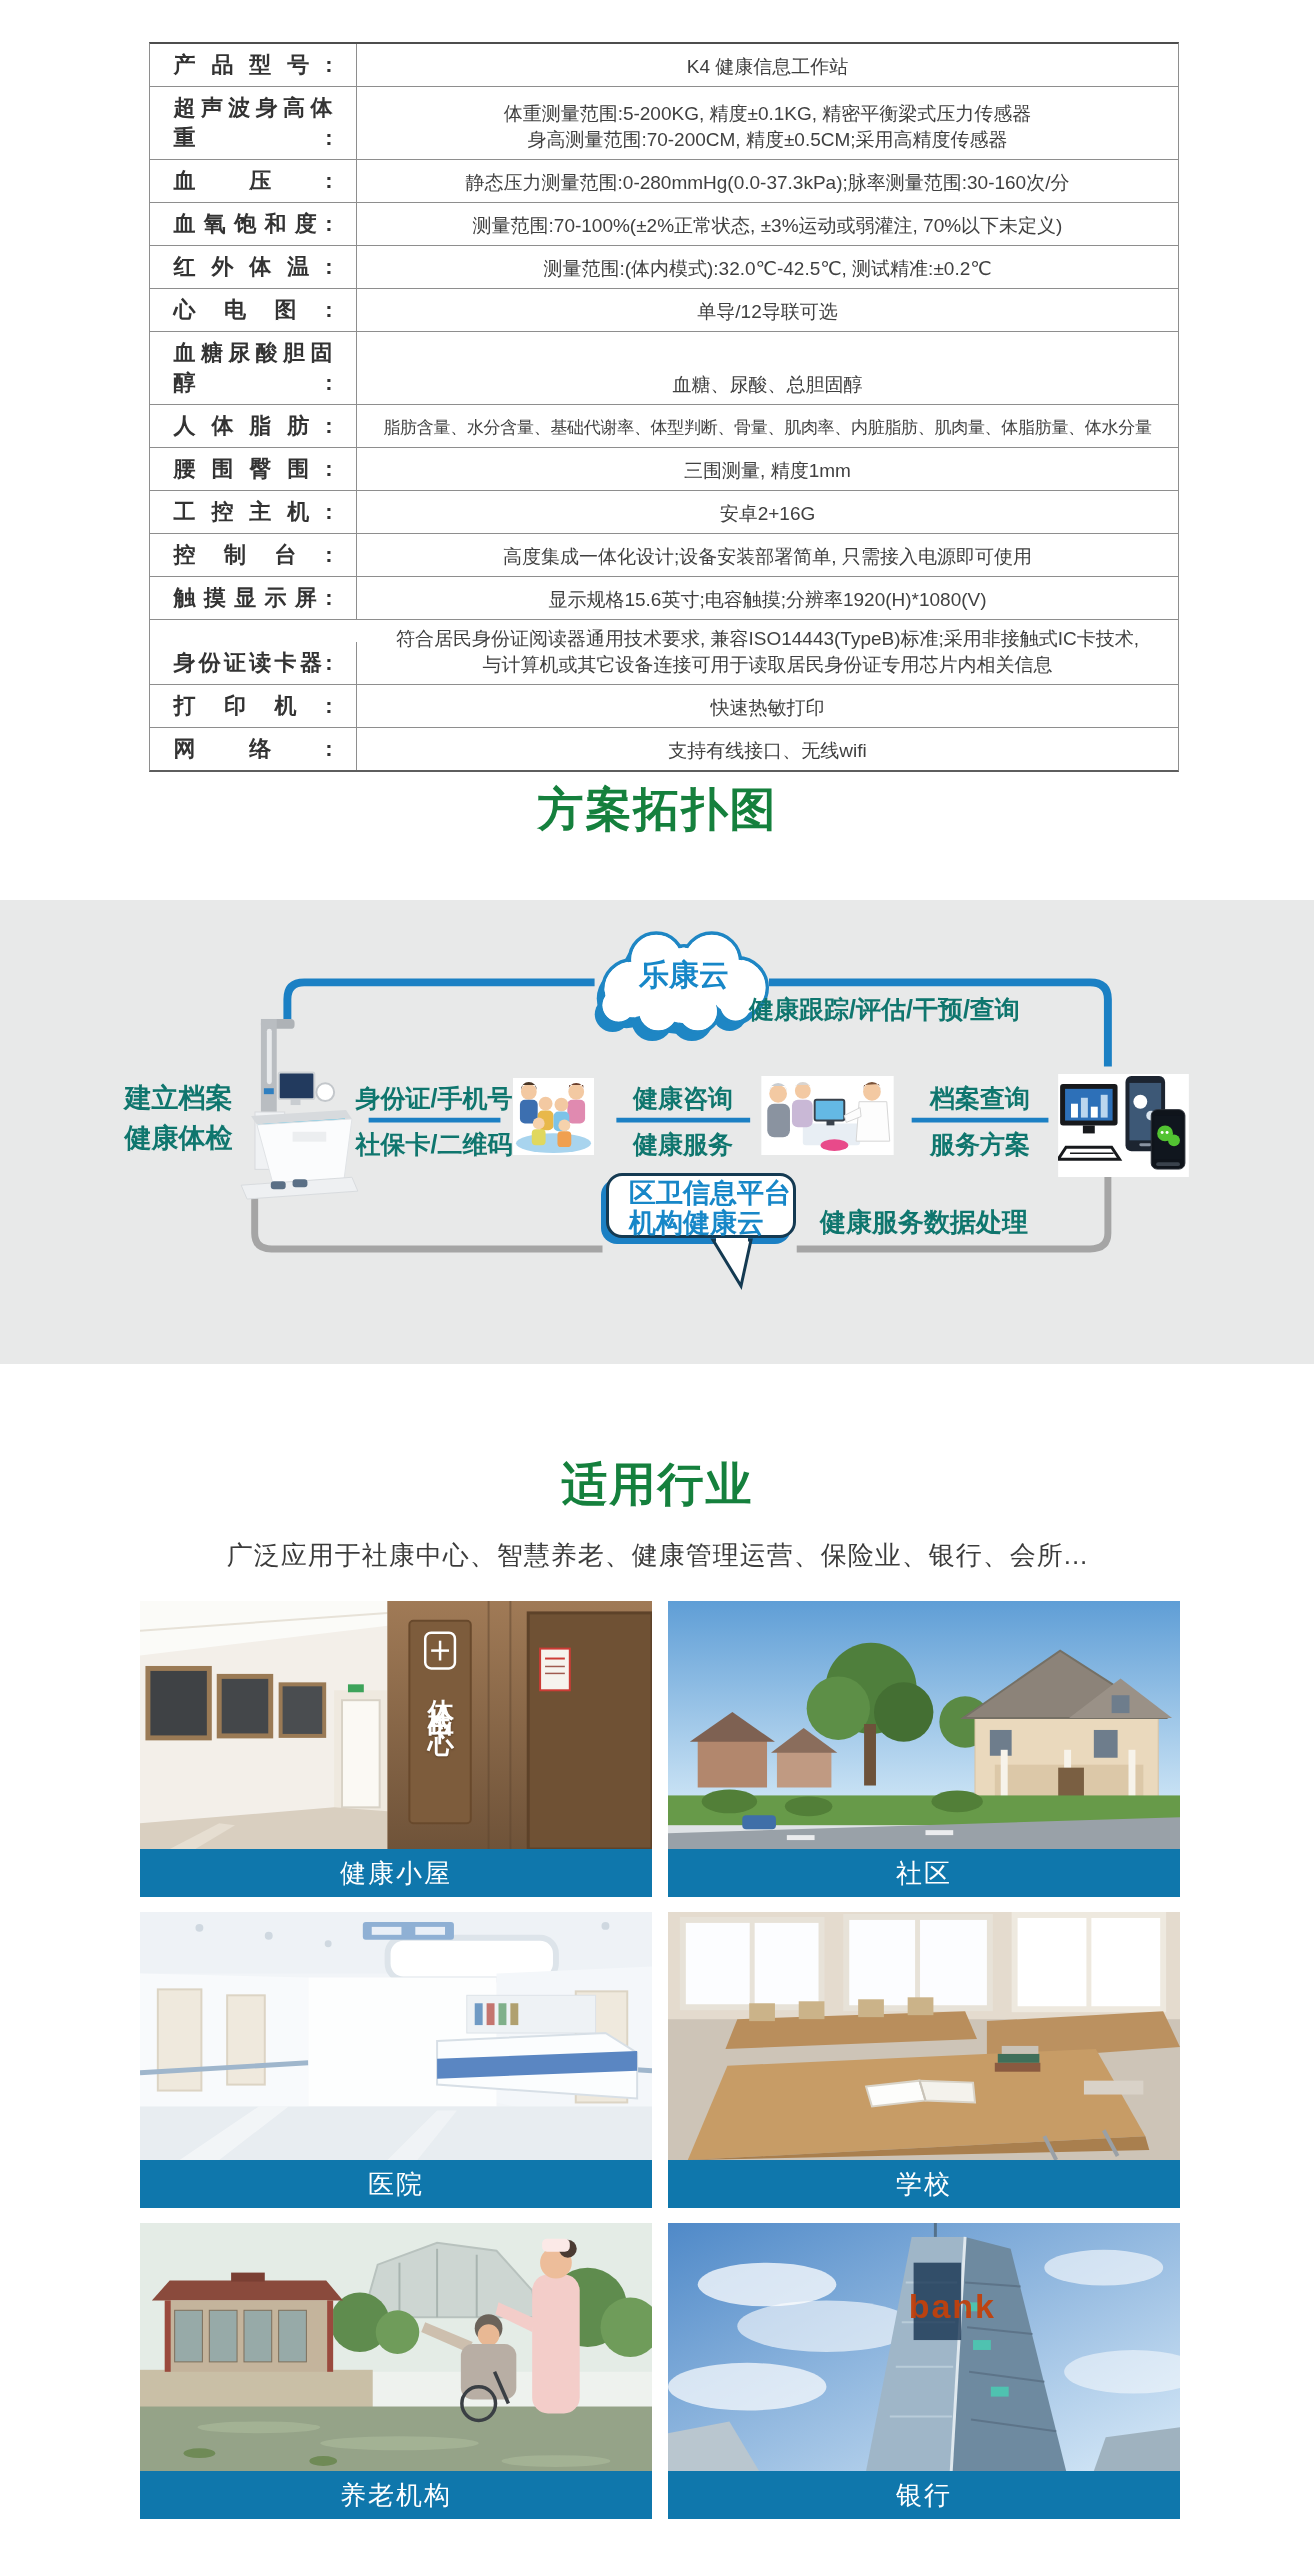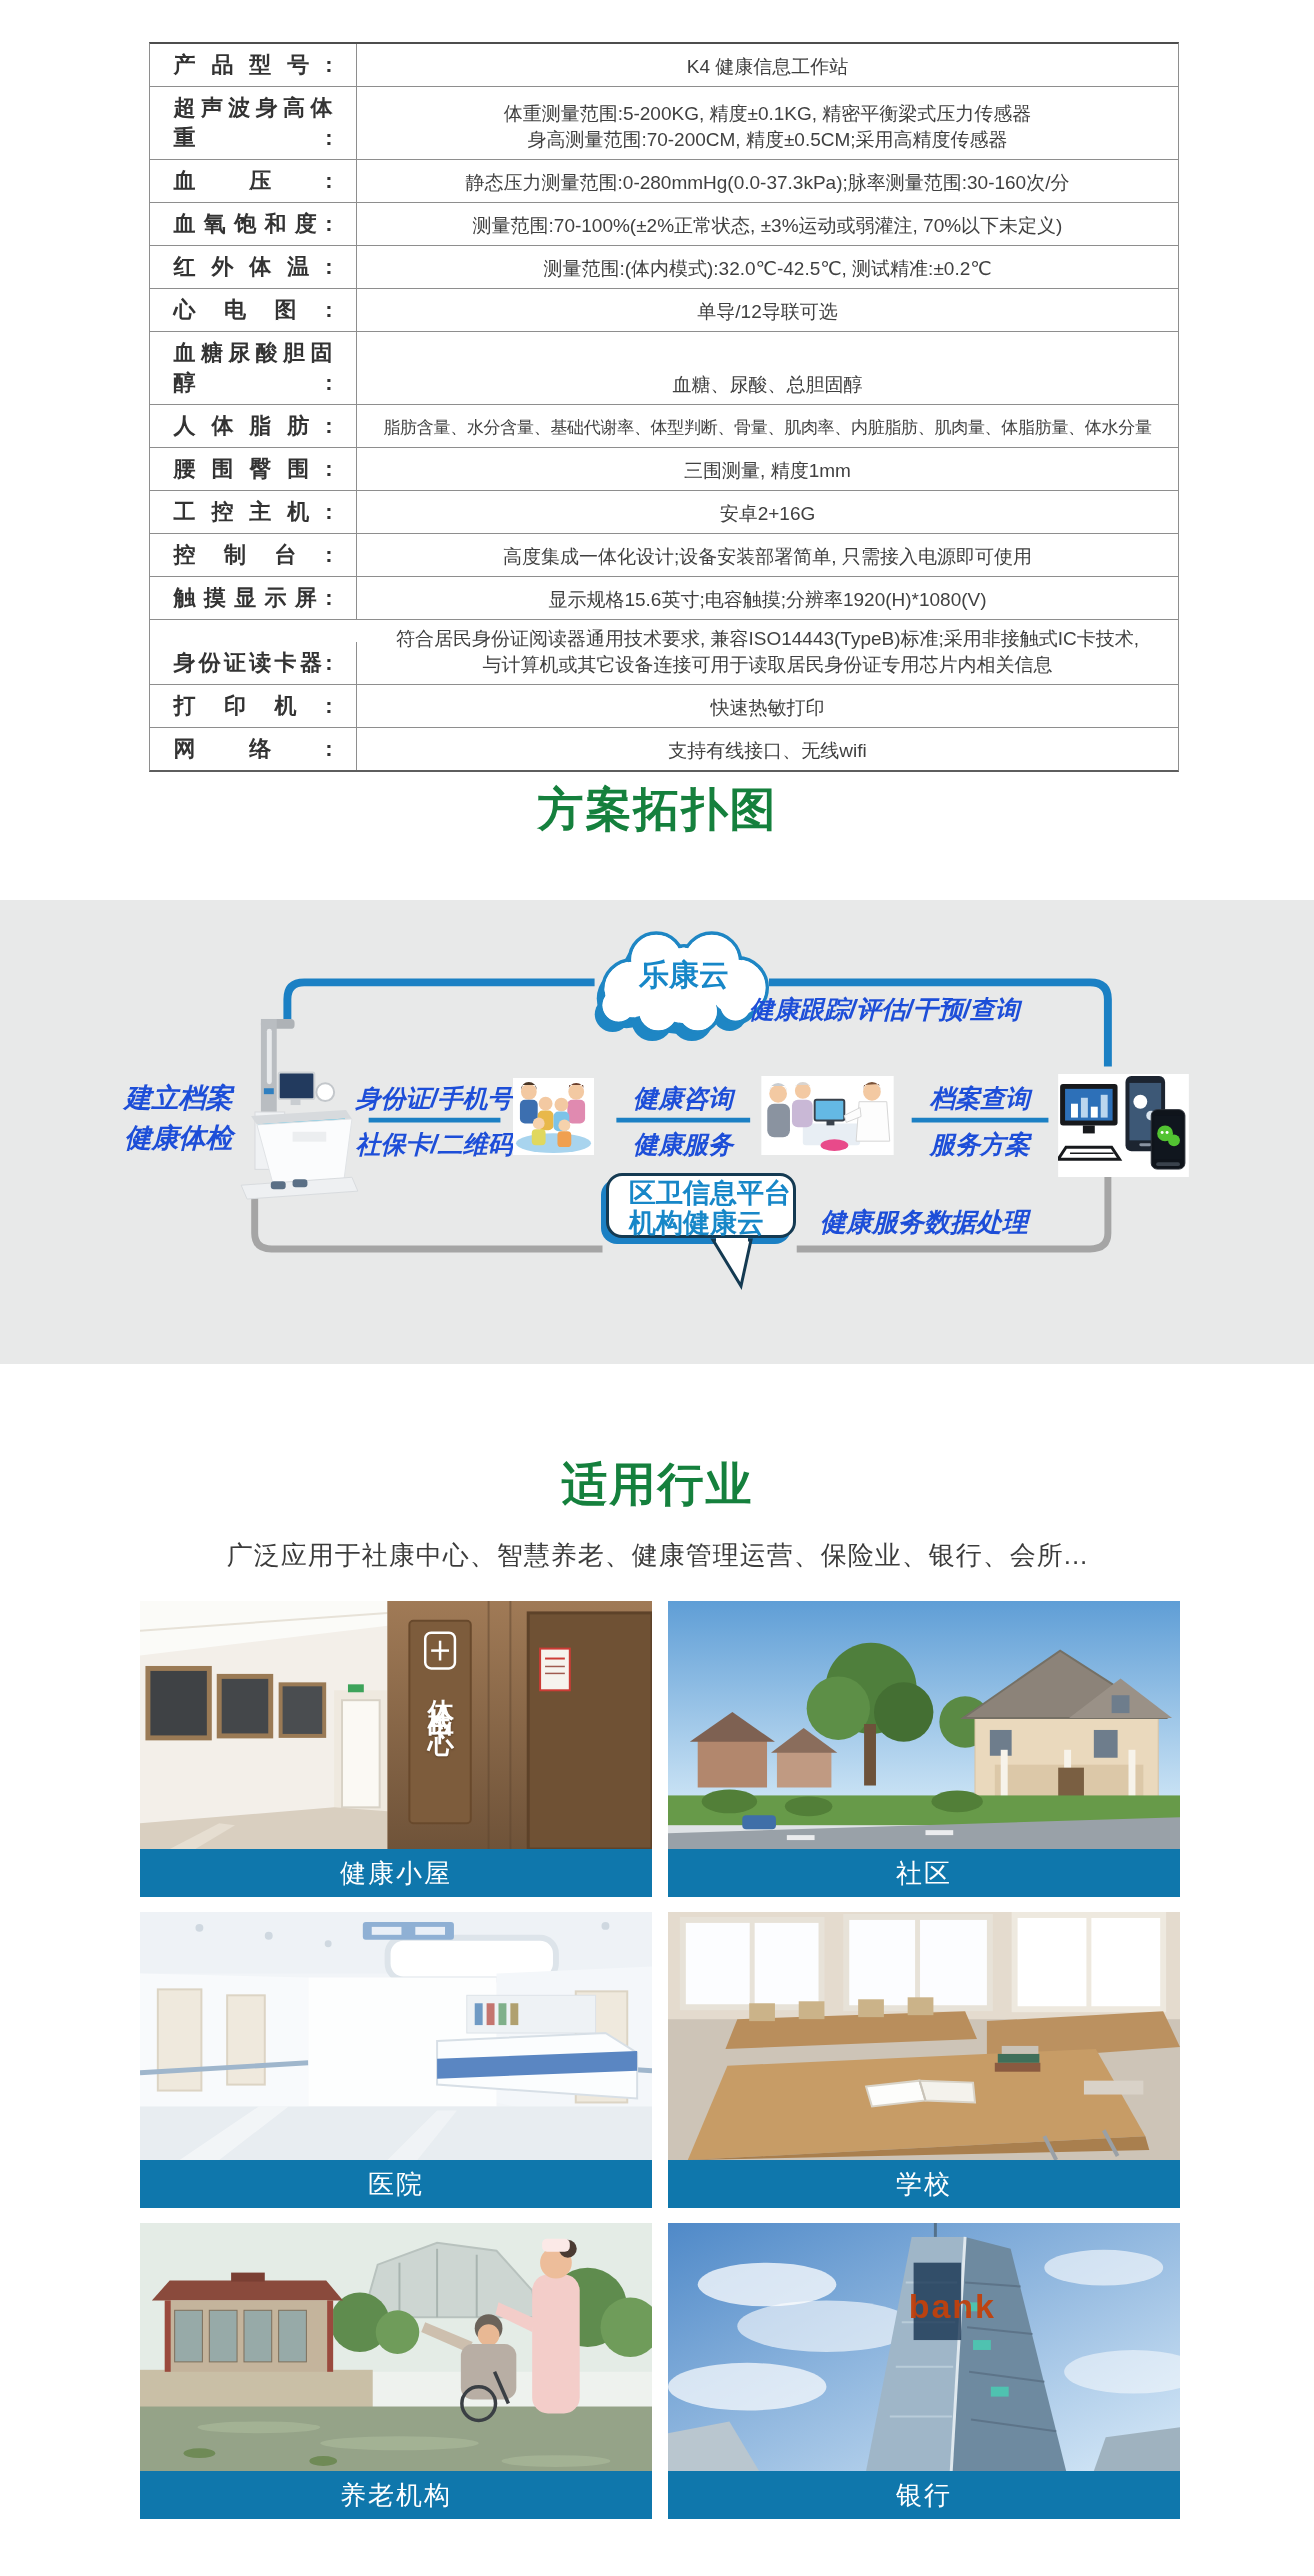--- a/index.html
+++ b/index.html
@@ -40,21 +40,21 @@
   .industry-title { top:1454px; }
   .industry-subtitle {
     position:absolute; top:1538px; left:0; width:100%; text-align:center;
     font-size:26px; color:#3c3c3c; font-weight:500; letter-spacing:1px;
   }
 
   
   .topo-section { position:absolute; top:900px; left:0; width:1315px; height:464px; background:#e8e9e9; }
   .topo-section .abs { position:absolute; }
   .connector-svg { position:absolute; left:0; top:0; width:1315px; height:464px; }
-  .topo-label { position:absolute; font-weight:bold; color:#1d4ed8; white-space:nowrap;font-style:italic; }
+  .topo-label { position:absolute; font-weight:bold; color:#0f766e; white-space:nowrap; }
   .cloud-label { left:567px; top:55px; width:234px; text-align:center; font-size:30px; color:#1787c8; font-weight:bold; position:absolute; }
   .flow-top-label { left:749px; top:93px; font-size:25px; }
   .kiosk-label { left:117px; top:178px; width:123px; font-size:27px; line-height:40px; text-align:center; white-space:pre-line; }
   .step-label { width:238px; text-align:center; font-size:25px; }
   .flow-bottom-label { left:820px; top:305px; font-size:26px; }
   .speech-bubble {
     position:absolute; left:606px; top:273px; width:190px; height:65px; background:#fff;
     border:3px solid #143a52; border-radius:16px; box-shadow:-5px 6px 0 #1b80c4; z-index:3;
   }
   .speech-bubble-text {

